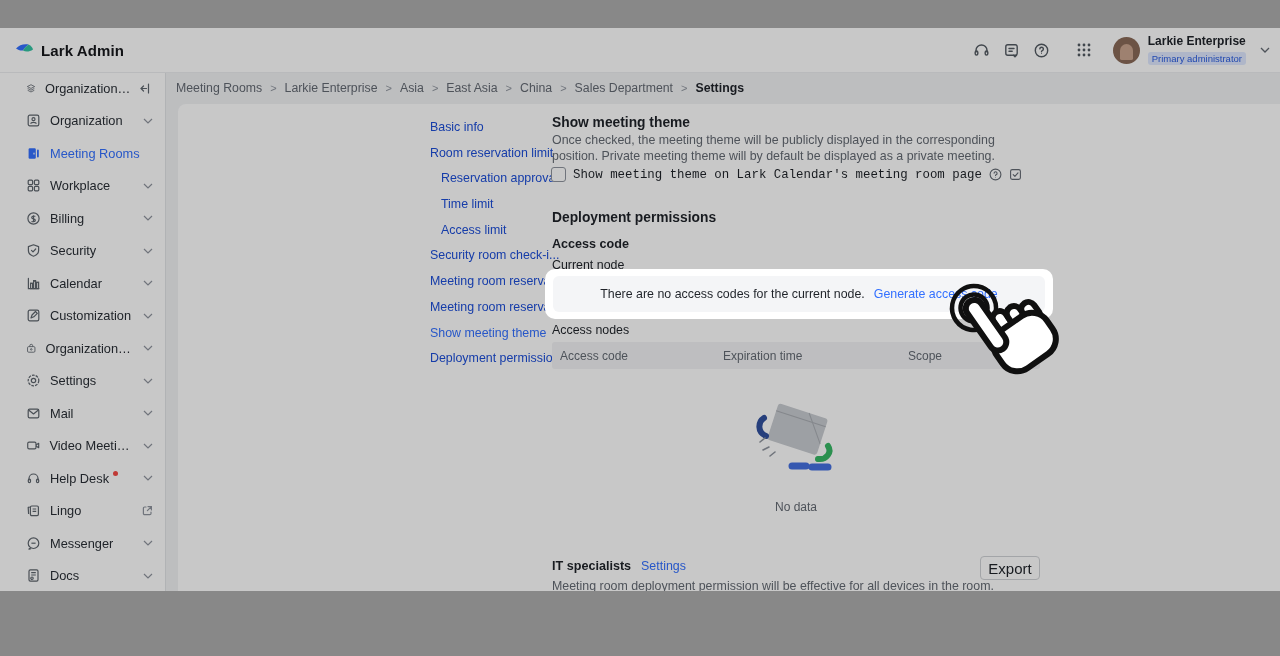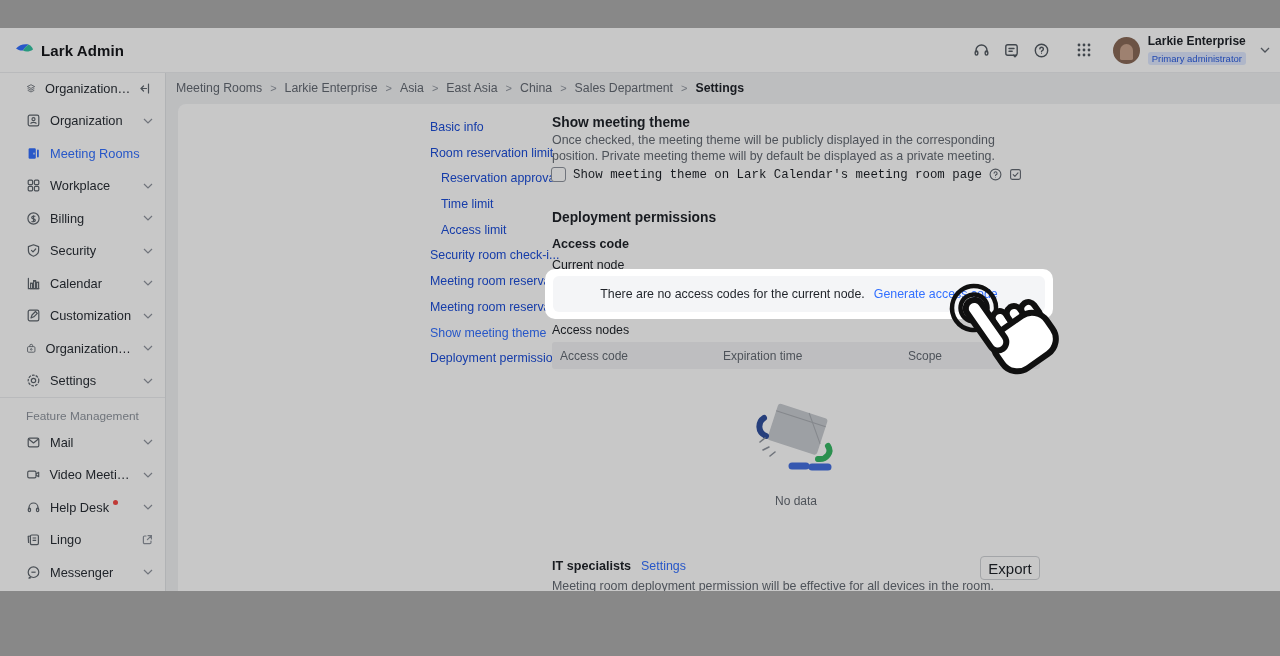--- a/index.html
+++ b/index.html
@@ -54,21 +54,21 @@
   .checkbox{width:13px;height:13px;border:1.3px solid #8f959e;border-radius:3px;background:#fff;flex:none;cursor:pointer;}
   .mini-ic{flex:none;cursor:pointer;}
 
   .label-plain{font-size:12.4px;color:#1f2329;}
 
   .table-head{display:flex;align-items:center;background:#f2f3f5;border-radius:3px;height:27px;font-size:12px;color:#646a73;}
   .th1{width:163px;padding-left:8px;}
   .th2{width:185px;}
   .th3{flex:1;}
 
-  .nodata-wrap{display:flex;flex-direction:column;align-items:center;}
+  .nodata-wrap{display:flex;flex-direction:column;align-items:center;gap:6px;}
   .nodata-label{margin-top:14px;font-size:12px;color:#646a73;}
 
   .it-head{display:flex;align-items:center;gap:10px;}
   .link{color:#3370ff;font-size:12.4px;cursor:pointer;}
   .export-btn{display:flex;align-items:center;justify-content:center;background:#fff;border:1px solid #d0d3d6;
               border-radius:4px;font-size:15px;color:#1f2329;cursor:pointer;}
   .member-panel{background:#f5f6f7;border-radius:4px;display:flex;align-items:center;padding:0 8px;}
   .member-chip{display:flex;align-items:center;gap:21px;background:#e8eaed;border-radius:10px;padding:2px 8px 2px 3px;cursor:default;}
   .chip-avatar{width:15px;height:15px;border-radius:50%;background:#7a6a5c;position:relative;overflow:hidden;flex:none;}
   .chip-avatar::after{content:"";position:absolute;left:4px;top:4px;width:7px;height:9px;border-radius:4px 4px 1px 1px;background:#c9a18c;}
@@ -253,21 +253,20 @@
       <svg width="15" height="15" viewBox="0 0 15 15" fill="none" stroke="#5f666e" stroke-width="1.2">
         <circle cx="7.5" cy="7.5" r="2.2"></circle>
         <circle cx="7.5" cy="7.5" r="5.3" stroke-dasharray="2.7 1.1"></circle>
       </svg>
       <span class="slabel">Settings</span>
       <svg class="chev" width="10" height="6" viewBox="0 0 10 6" fill="none" stroke="#8f959e" stroke-width="1.2">
           <path d="M1 1 L5 5 L9 1"></path>
         </svg>
     </div>
 
-    <div class="sec-label">Feature Management</div>
 
     <div class="srow">
       <svg width="15" height="15" viewBox="0 0 15 15" fill="none" stroke="#5f666e" stroke-width="1.2" stroke-linejoin="round">
         <rect x="2.2" y="3.2" width="10.6" height="8.6" rx="1.4"></rect>
         <path d="M2.6 4 L7.5 8 L12.4 4"></path>
       </svg>
       <span class="slabel">Mail</span>
       <svg class="chev" width="10" height="6" viewBox="0 0 10 6" fill="none" stroke="#8f959e" stroke-width="1.2">
           <path d="M1 1 L5 5 L9 1"></path>
         </svg>

